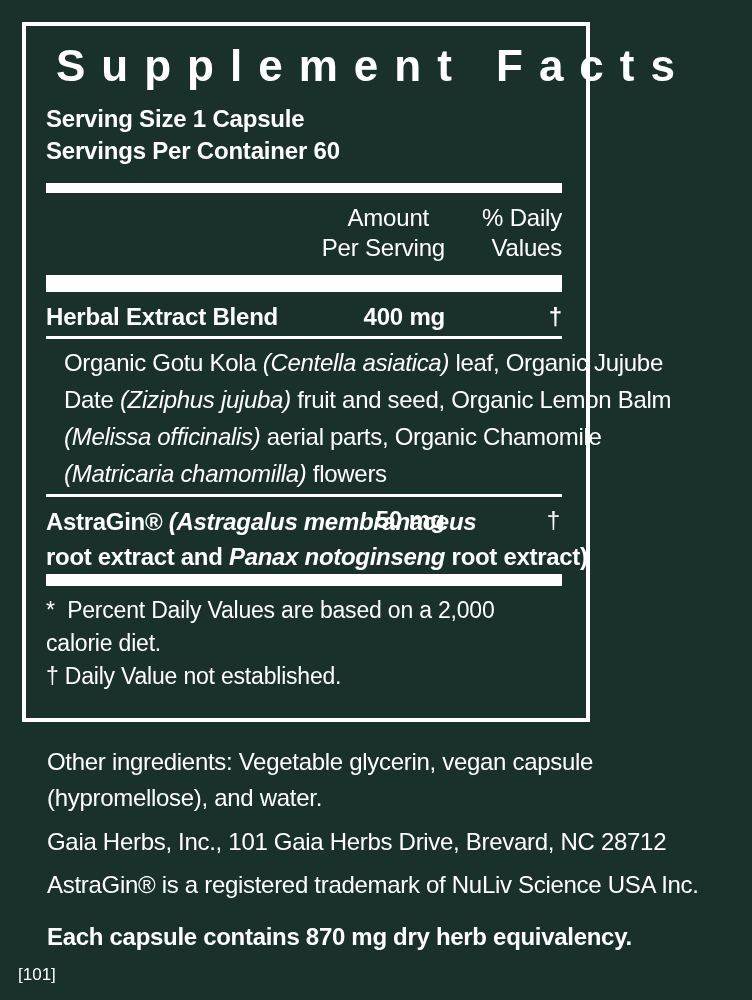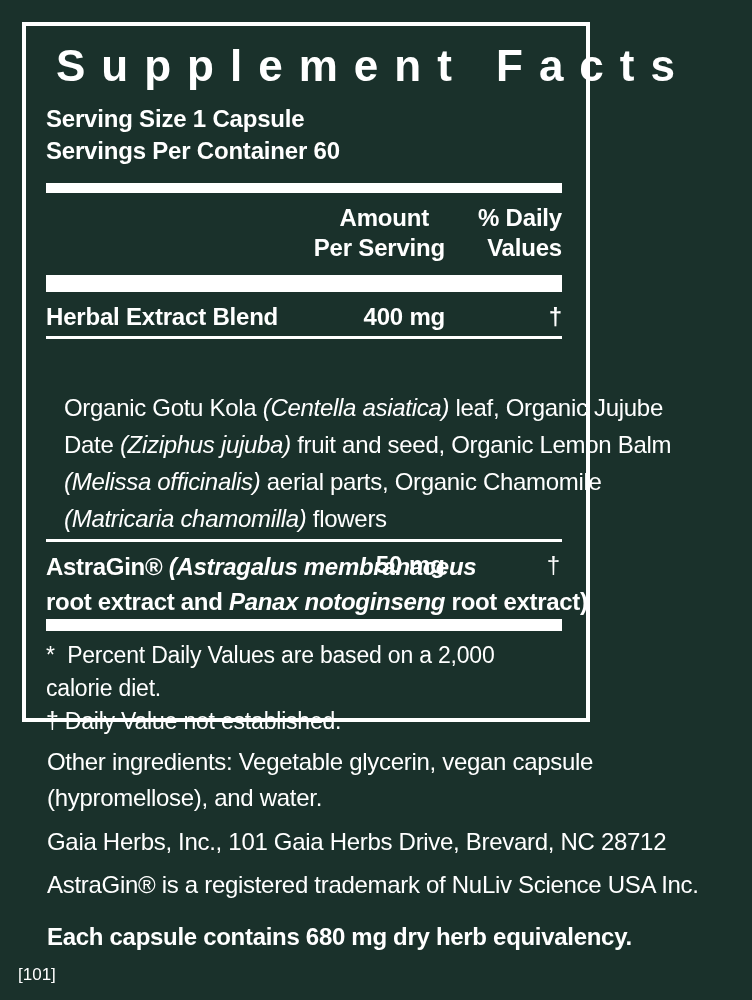--- a/index.html
+++ b/index.html
@@ -48,27 +48,27 @@
   .bar-b { height: 6px; }
   .bar-c { height: 11px; }
   .bar-f { height: 12px; }
   .hairline { background: var(--rule); width: 100%; height: 3px; }
   .grid {
     display: grid;
     grid-template-columns: 1fr 150px 117px;
     align-items: baseline;
   }
   .head-row { padding: 10px 0 12px 0; }
-  .head-col { text-align: right; font-size: 24px; font-weight: 700; line-height: 30px; letter-spacing: -0.2px; }
+  .head-col { text-align: right; font-size: 24px; font-weight: 400; line-height: 30px; letter-spacing: -0.2px; }
   .head-col span { display: block; }
   .amount-l1 { padding-right: 16px; }
   .row { padding: 9px 0 9px 0; font-size: 24px; font-weight: 700; letter-spacing: -0.2px; line-height: 32px; }
   .row-blend { padding-bottom: 3px; }
   .cell-amount, .cell-dv { text-align: right; }
-  .sub-para { padding: 5px 0 2px 18px; margin-top: 45px; }
+  .sub-para { padding: 5px 0 2px 18px; }
   .sub-para .line {
     display: block;
     white-space: nowrap;
     font-size: 24px;
     font-weight: 400;
     line-height: 37px;
     letter-spacing: -0.3px;
   }
   .it { font-style: italic; }
   .astra { position: relative; padding: 7px 0 0 0; }
@@ -176,18 +176,18 @@
 
   </section>
 
   <div class="below-box">
     <p class="other-ingredients">
       <span class="line">Other ingredients: Vegetable glycerin, vegan capsule</span>
       <span class="line">(hypromellose), and water.</span>
     </p>
     <p class="address-line">Gaia Herbs, Inc., 101 Gaia Herbs Drive, Brevard, NC 28712</p>
     <p class="trademark-line">AstraGin® is a registered trademark of NuLiv Science USA Inc.</p>
-    <p class="equivalency-line">Each capsule contains 680 mg dry herb equivalency.</p>
+    <p class="equivalency-line">Each capsule contains 870 mg dry herb equivalency.</p>
   </div>
 
   <div class="ref-tag">[101]</div>
 
 </div>
 
 </body></html>

